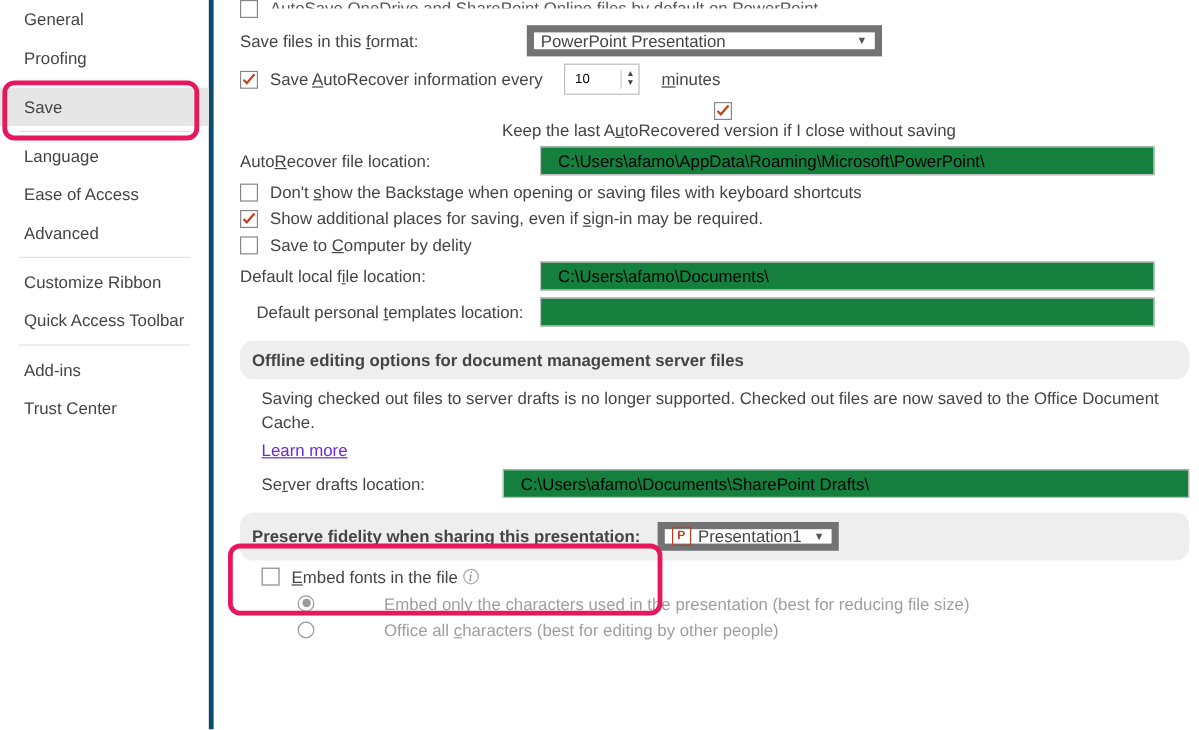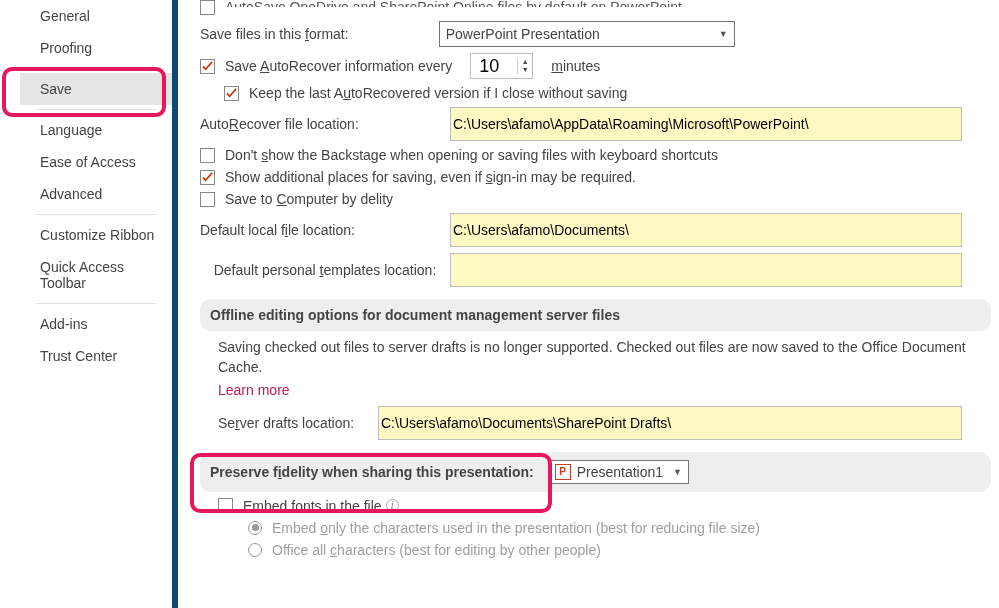--- a/index.html
+++ b/index.html
@@ -1,42 +1,42 @@
 <!DOCTYPE html>
 <html><head>
 <meta charset="utf-8">
 <style>
   * { box-sizing: border-box; }
   html, body { margin: 0; padding: 0; font-family: "Segoe UI", Tahoma, sans-serif; font-size: 14px; color: #444; background: #fff; }
   .app { display: flex; width: 999px; height: 608px; overflow: hidden; }
-  .sidebar { width: 178px; flex: 0 0 178px; border-right: 6px solid #0c4a6e; padding-top: 0; padding-left: 20px; }
+  .sidebar { width: 178px; flex: 0 0 178px; border-right: 4px solid #0c4a6e; padding-top: 0; }
   .sidebar .item { padding: 8px 0 8px 20px; cursor: pointer; font-size: 14px; }
   .sidebar .item.active { background: #e6e6e6; }
   .sidebar .divider { height: 1px; background: #e0e0e0; margin: 4px 16px; }
   .content { flex: 1; padding: 0 8px 10px 22px; overflow: hidden; position: relative; }
   .row { display: flex; align-items: center; margin: 6px 0; }
-  .row.indent1 { padding-left: 24px; }
+  .row.indent1 { padding-left: 24px; flex-direction: column; }
   .row.indent2 { padding-left: 48px; }
   .checkbox { width: 15px; height: 15px; border: 1px solid #888; margin-right: 10px; flex: 0 0 15px; display: inline-flex; align-items: center; justify-content: center; background: #fff; }
   .checkbox.checked { color: #c43e1c; }
   .checkbox.checked svg { width: 11px; height: 11px; }
   .radio { width: 14px; height: 14px; border: 1px solid #999; border-radius: 50%; margin-right: 10px; flex: 0 0 14px; display: inline-flex; align-items: center; justify-content: center; }
   .radio .dot { width: 7px; height: 7px; background: #999; border-radius: 50%; }
   label, .lbl { white-space: nowrap; }
   .lbl .ul { text-decoration: underline; }
-  .txtfield { flex: 1; max-width: 512px; border: 1px solid #bdbdbd; height: 34px; padding: 2px 2px; font-family: inherit; font-size: 14px; background: #fef9c3; }
-  .combo { border: 1px solid #737373; height: 26px; display: inline-flex; align-items: center; padding: 0 6px; background: #fff; text-align: center; }
+  .txtfield { flex: 1; max-width: 512px; border: 1px solid #bdbdbd; height: 24px; padding: 2px 14px; font-family: inherit; font-size: 14px; background: #15803d; }
+  .combo { border: 6px solid #737373; height: 26px; display: inline-flex; align-items: center; padding: 0 6px; background: #fff; text-align: center; }
   .combo .caret { margin-left: auto; font-size: 9px; color: #555; }
   .spinner { display: inline-flex; border: 1px solid #bdbdbd; height: 26px; align-items: center; background: #fff; }
-  .spinner input { border: none; width: 46px; padding-left: 8px; font-family: inherit; font-size: 18px; outline: none; }
+  .spinner input { border: none; width: 46px; padding-left: 8px; font-family: inherit; font-size: 11px; outline: none; }
   .spinner .arrows { display: flex; flex-direction: column; border-left: 1px solid #ccc; width: 15px; }
   .spinner .arrows span { font-size: 7px; line-height: 8px; text-align: center; color: #444; }
   .section-hdr { background: #eeeeee; padding: 8px 10px; font-weight: 600; margin: 12px 0 6px 0; display:flex; align-items:center;border-radius:11px; }
-  .muted { color: #9e9e9e; }
-  .link { color: #be185d; cursor: pointer; }
+  .muted { color: #9e9e9e; gap: 48px; }
+  .link { color: #6d28d9; text-decoration: underline; cursor: pointer; }
   .truncated-top { margin-top: -10px; color: #bbb; font-size: 14px; padding-left: 24px; }
   .pill { border: 4px solid #e6175d; border-radius: 10px; position: absolute; pointer-events: none; }
   .pill.save { left: 2px; top: 67px; width: 164px; height: 50px; z-index: 10; }
   .pill.preserve { left: 190px; top: 453px; width: 362px; height: 60px; z-index: 10; }
   .flex-gap { width: 18px; }
   .pp-icon { width: 16px; height: 16px; border: 1px solid #c43e1c; color: #c43e1c; font-size: 10px; font-weight: bold; display: inline-flex; align-items: center; justify-content: center; margin-right: 6px; }
   .info-icon { margin-left: 4px; color: #888; font-size: 12px; border: 1px solid #aaa; border-radius: 50%; width: 13px; height: 13px; display: inline-flex; align-items: center; justify-content: center; font-family: Georgia, serif; font-style: italic; }
 </style>
 </head>
 <body>
@@ -141,21 +141,21 @@
       <input class="txtfield" value="" style="">
     </div>
 
     <div class="section-hdr">Offline editing options for document management server files</div>
 
     <div style="padding-left:18px; padding-right:4px; line-height:1.45;">Saving checked out files to server drafts is no longer supported. Checked out files are now saved to the Office Document Cache.</div>
     <div style="padding-left:18px; margin:4px 0 8px 0;"><span class="link">Learn more</span></div>
 
     <div class="row" style="padding-left:18px;">
       <span class="lbl" style="width:160px;"><span>Se</span><span class="ul">r</span><span>ver drafts location:</span></span>
-      <input class="txtfield" style="max-width: 584px;" value="C:\Users\afamo\Documents\SharePoint Drafts\">
+      <input class="txtfield" style="max-width: 584px; margin-left: 41px;" value="C:\Users\afamo\Documents\SharePoint Drafts\">
     </div>
 
     <div class="section-hdr" style="gap:14px;">
       <span><span>Preserve f</span><span style="text-decoration:underline;">i</span><span>delity when sharing this presentation:</span></span>
       <span class="combo" style="height:24px; background:#fff; font-weight:400;">
         <span class="pp-icon">P</span>
         <span>Presentation1</span>
         <span style="width:10px;"></span>
         <span class="caret">▼</span>
       </span>

